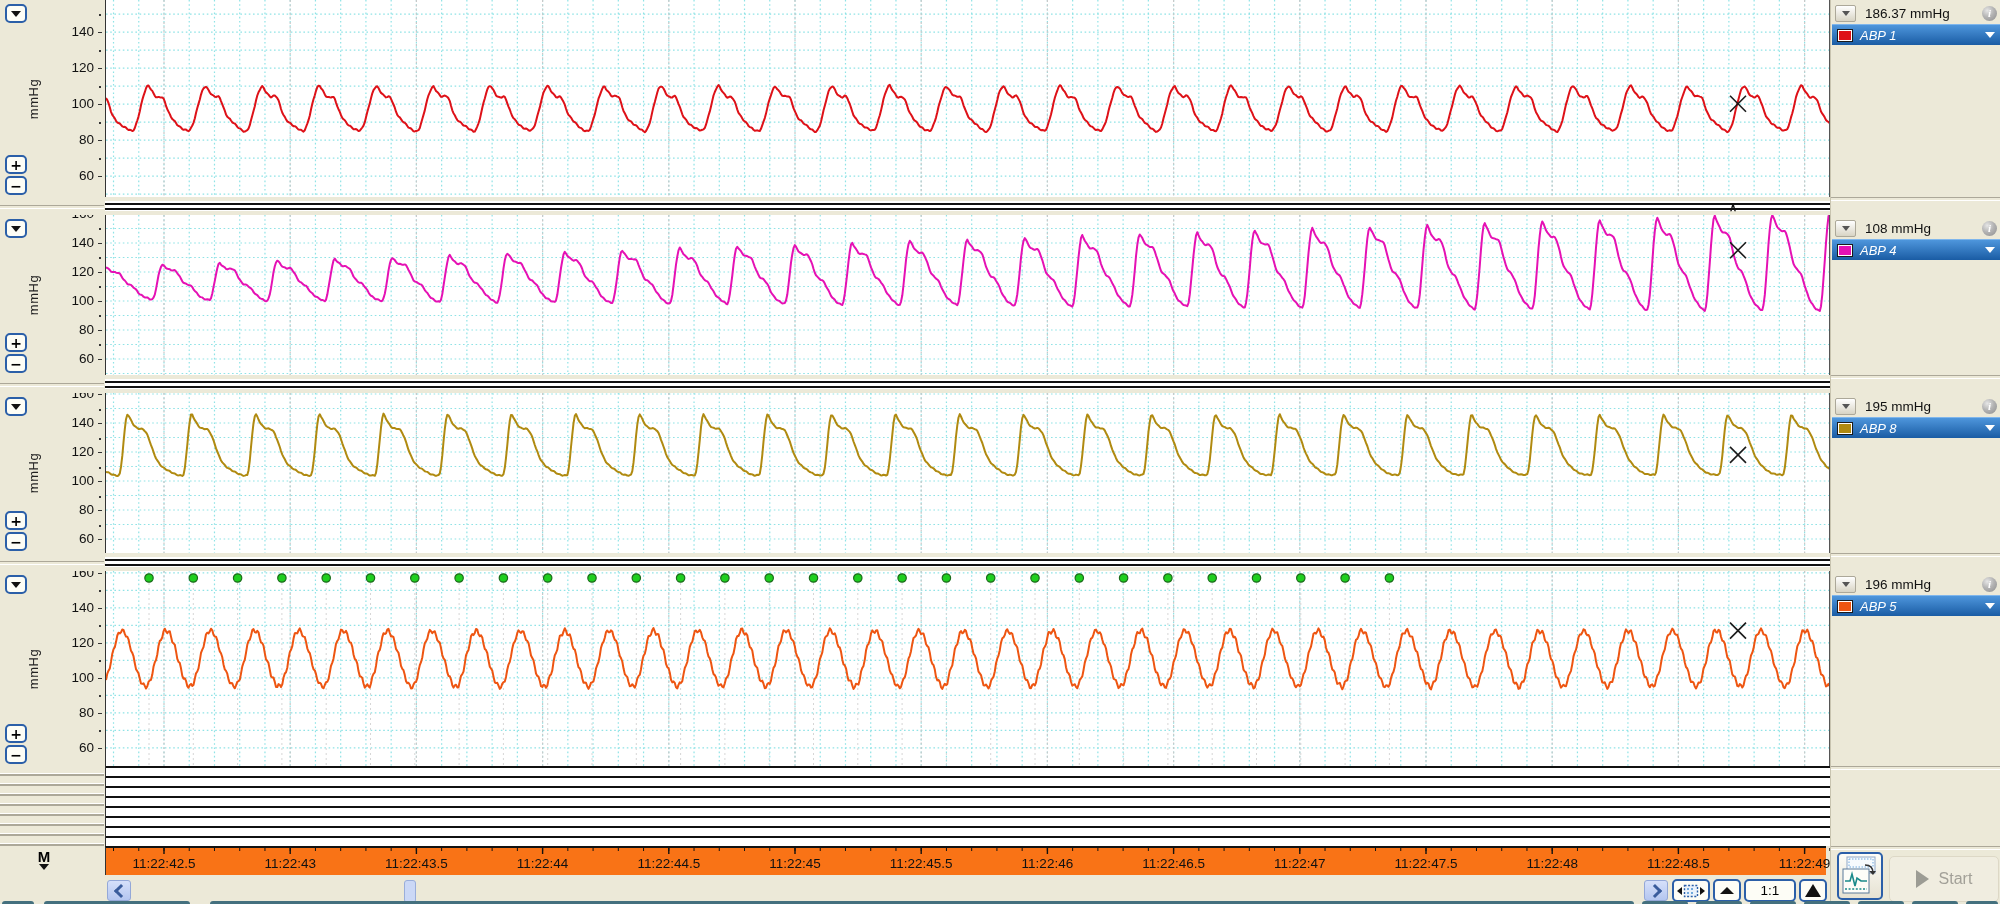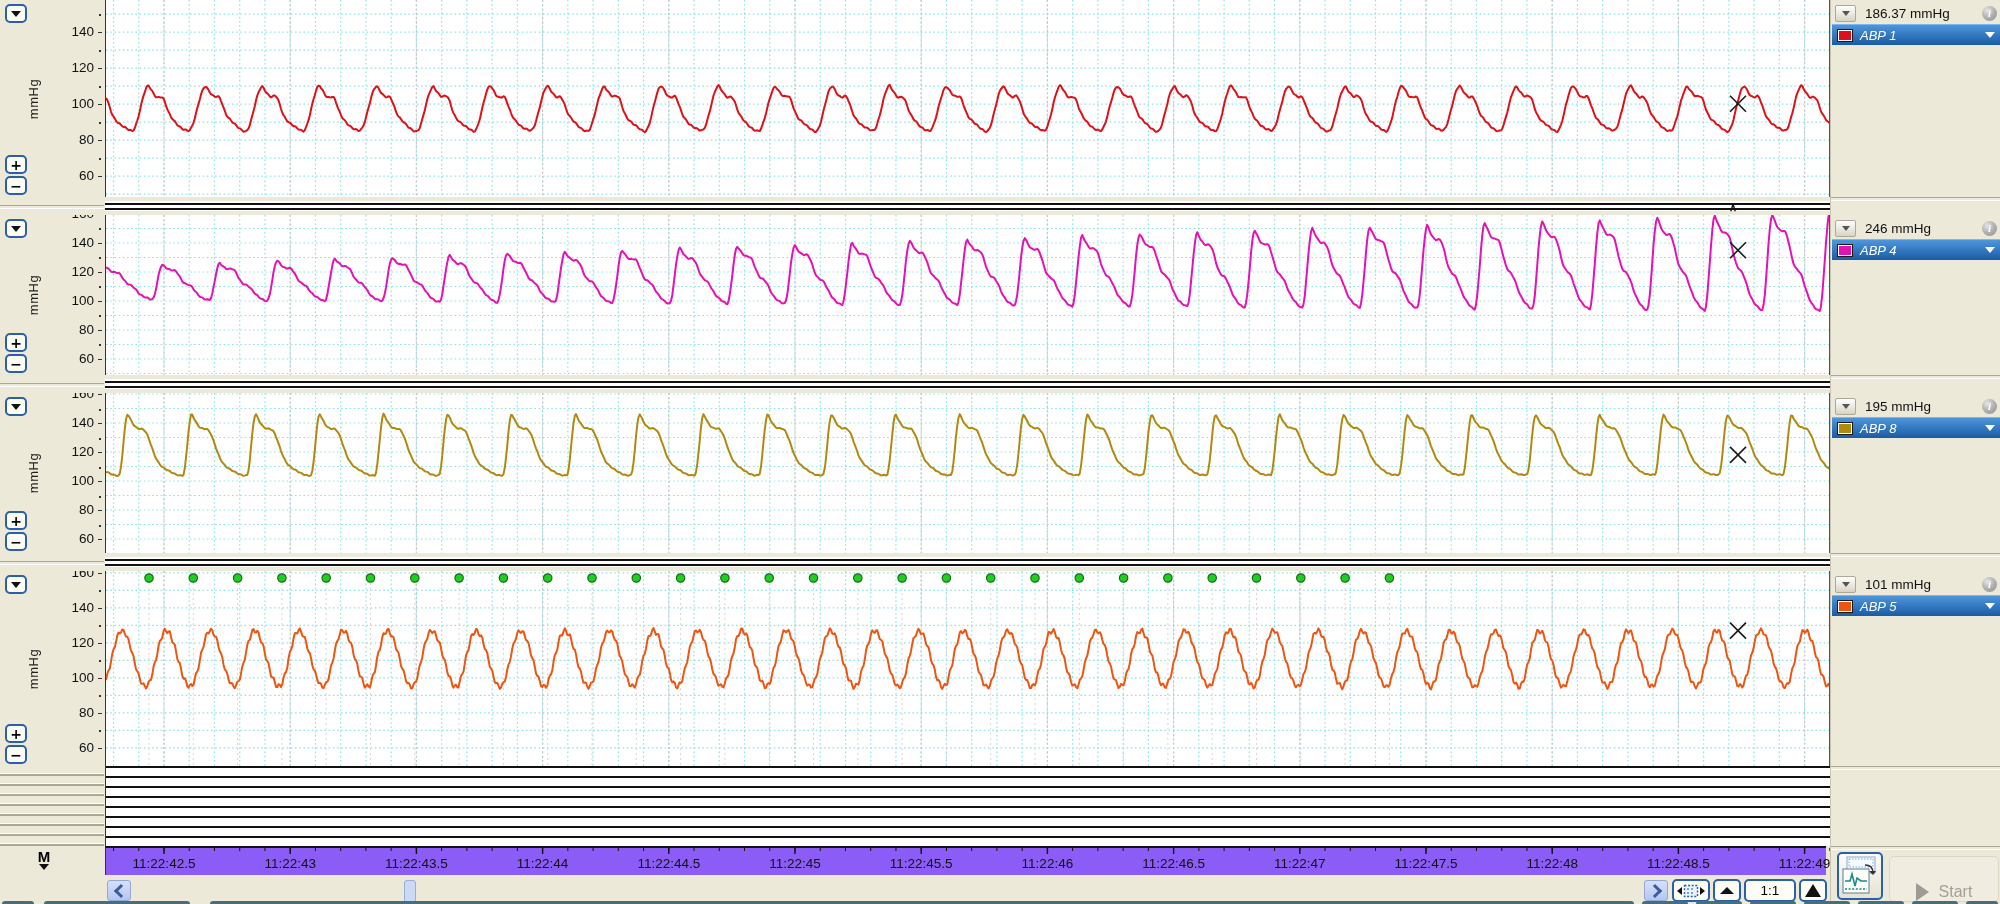--- a/index.html
+++ b/index.html
@@ -28,21 +28,21 @@
          linear-gradient(#ECE9D8 0 2px,#fff 2px 4px,#111 4px 6px,#fff 6px 9px,#111 9px 11px,#fff 11px 12px,#ECE9D8 12px);}
   .caret{position:absolute;left:1729px;top:4px;font-size:11px;color:#111;font-weight:bold;}
   
   #collapsed{position:absolute;left:0;width:1830px;height:80px;}
   #collapsed .cm{position:absolute;left:0;top:0;width:104px;height:100%;
       background:repeating-linear-gradient(#ECE9D8 0 7px,#fff 7px 8px,#ACA899 8px 10px);}
   #collapsed .cp{position:absolute;left:105px;right:0;top:0;height:100%;border-left:1px solid #333;
       background:repeating-linear-gradient(#111 0 2px,#fff 2px 10px);}
   
   #axis{position:absolute;left:0;width:1830px;height:33px;background:#ECE9D8;}
-  #axis .strip{position:absolute;left:105px;right:4px;top:0;height:27px;background:#8b5cf6;
+  #axis .strip{position:absolute;left:105px;right:4px;top:0;height:27px;background:#f97316;
       border-top:2px solid #111;border-left:1px solid #333;}
   .tlab{position:absolute;top:8px;width:110px;text-align:center;font-size:13.5px;color:#111;}
   #marker-m{position:absolute;left:34px;top:2px;width:20px;text-align:center;}
   #marker-m b{font-size:15px;font-family:"Liberation Sans",sans-serif;}
   #marker-m i{display:block;margin:-2px auto 0;width:0;height:0;border-left:5px solid transparent;
       border-right:5px solid transparent;border-top:6px solid #111;}
   
   #scrollrow{position:absolute;left:0;width:2000px;height:25px;background:#ECE9D8;}
   .sbtn{position:absolute;top:1px;width:24px;height:21px;border:1px solid #94A8D8;border-radius:3px;
       background:linear-gradient(#D6E0FA,#B4C6F0);display:flex;align-items:center;justify-content:center;padding:0;cursor:pointer;}
@@ -71,21 +71,21 @@
       padding:0 5px;background:linear-gradient(#4E96DC,#1A5CA4);border-top:1px solid #7FB6EC;cursor:pointer;}
   .sw{width:14px;height:11px;border:1px solid #1a1a1a;box-shadow:inset 0 0 0 1px #fff;}
   .cname{color:#fff;font-size:13px;font-style:italic;}
   .carr{margin-left:auto;width:0;height:0;border-left:5px solid transparent;border-right:5px solid transparent;
       border-top:6px solid #fff;}
   .sgroove{position:absolute;left:0;width:170px;height:2px;border-top:1px solid #ACA899;border-bottom:1px solid #fff;}
   
   #scopebtn{position:absolute;left:6px;top:852px;width:46px;height:48px;background:linear-gradient(#FDFDF8,#E6E2D2);
       border:2px solid #2B5FA8;border-radius:5px;box-sizing:border-box;padding:0;cursor:pointer;}
   #startbtn{position:absolute;left:58px;top:856px;width:108px;height:44px;background:#F0EDE0;
-      border:1px solid #DDD8C6;border-radius:5px;display:flex;align-items:flex-end;justify-content:center;gap:10px;cursor:default;}
+      border:1px solid #DDD8C6;border-radius:5px;display:flex;align-items:center;justify-content:center;gap:10px;cursor:default;}
   #startbtn .ptri{width:0;height:0;border-top:9px solid transparent;border-bottom:9px solid transparent;
       border-left:13px solid #9C9C94;}
   #startbtn span{font-size:16px;color:#A2A098;}
   
   .bseg{position:absolute;top:901px;height:3px;background:#44707E;border-radius:3px 3px 0 0;}
 </style>
 </head>
 <body>
 
 <div id="app">
@@ -827,21 +827,21 @@
         <span class="sw" style="background: rgb(222, 17, 24);"></span>
         <span class="cname">ABP 1</span>
         <span class="carr"></span>
       </div>
     </div>
     <div class="chead" style="top:215px">
       <div class="vrow">
         <button class="vdd">
             <span class="tri-dn"></span>
           </button>
-        <span class="vval">246 mmHg</span>
+        <span class="vval">108 mmHg</span>
         <span class="info">i</span>
       </div>
       <div class="cbar">
         <span class="sw" style="background: rgb(229, 17, 180);"></span>
         <span class="cname">ABP 4</span>
         <span class="carr"></span>
       </div>
     </div>
     <div class="chead" style="top:393px">
       <div class="vrow">
@@ -855,21 +855,21 @@
         <span class="sw" style="background: rgb(176, 138, 16);"></span>
         <span class="cname">ABP 8</span>
         <span class="carr"></span>
       </div>
     </div>
     <div class="chead" style="top:571px">
       <div class="vrow">
         <button class="vdd">
             <span class="tri-dn"></span>
           </button>
-        <span class="vval">101 mmHg</span>
+        <span class="vval">196 mmHg</span>
         <span class="info">i</span>
       </div>
       <div class="cbar">
         <span class="sw" style="background: rgb(238, 85, 17);"></span>
         <span class="cname">ABP 5</span>
         <span class="carr"></span>
       </div>
     </div>
 
     <div class="sgroove" style="top:197px"></div>

